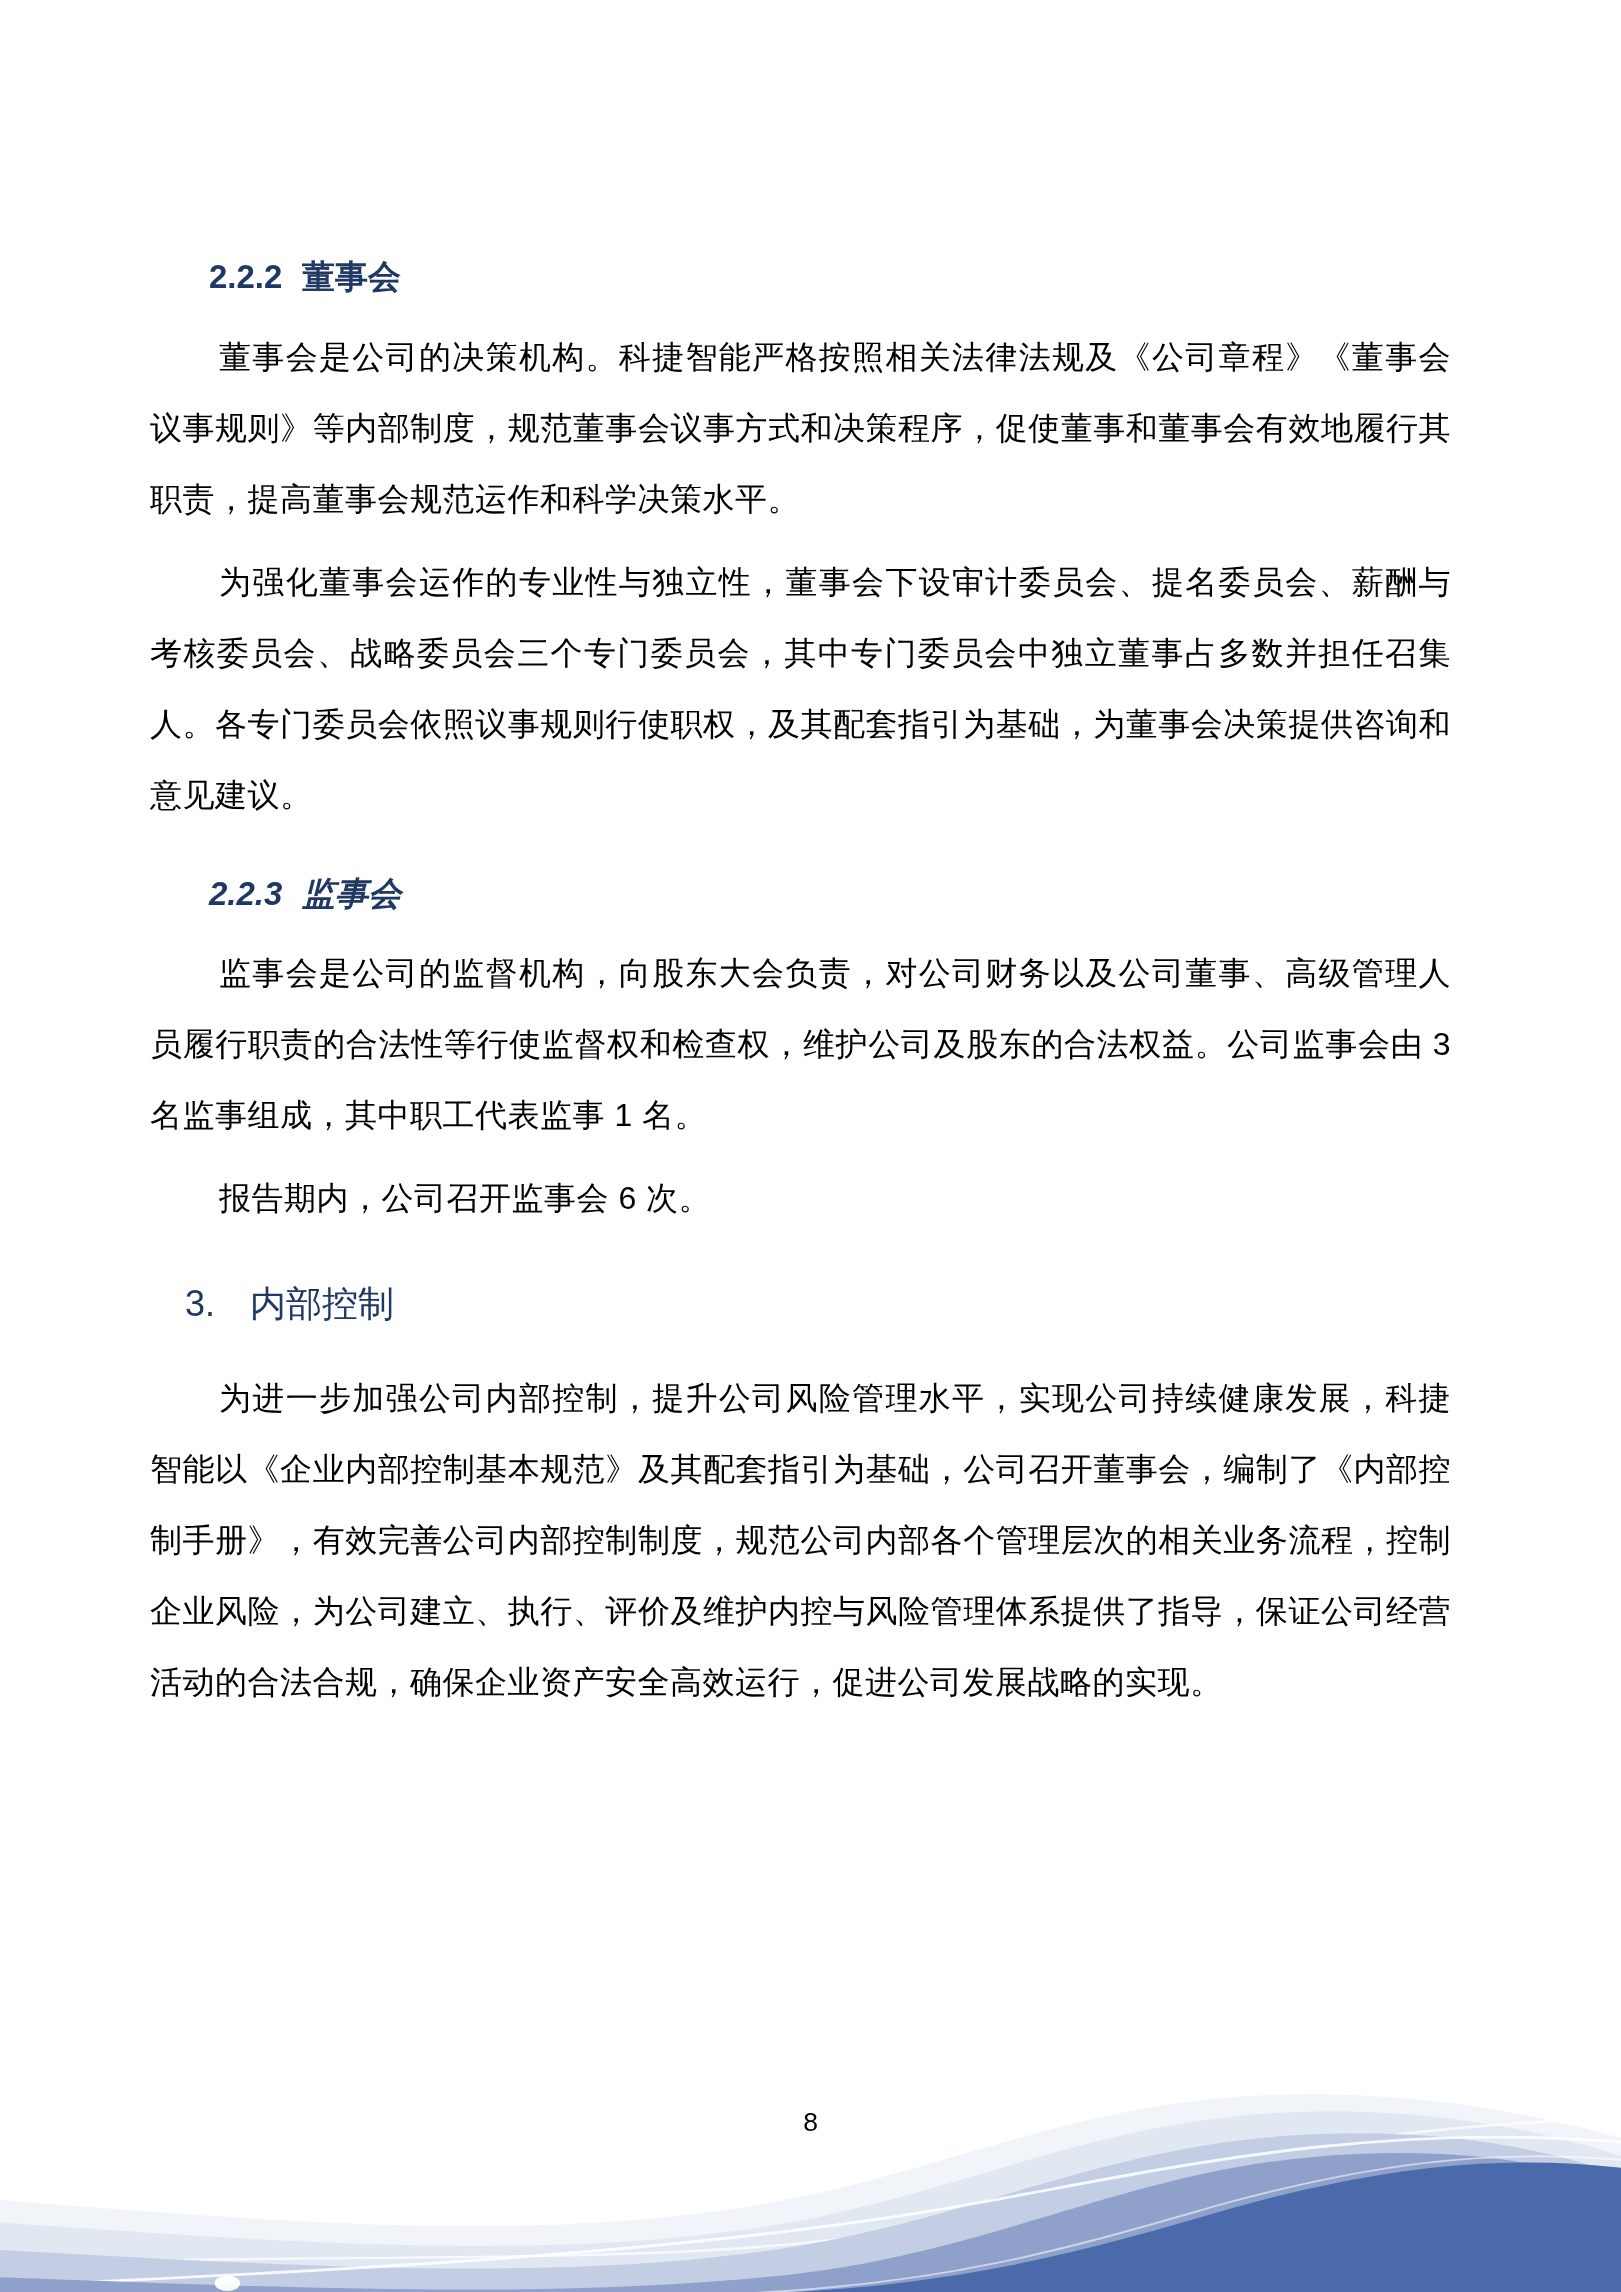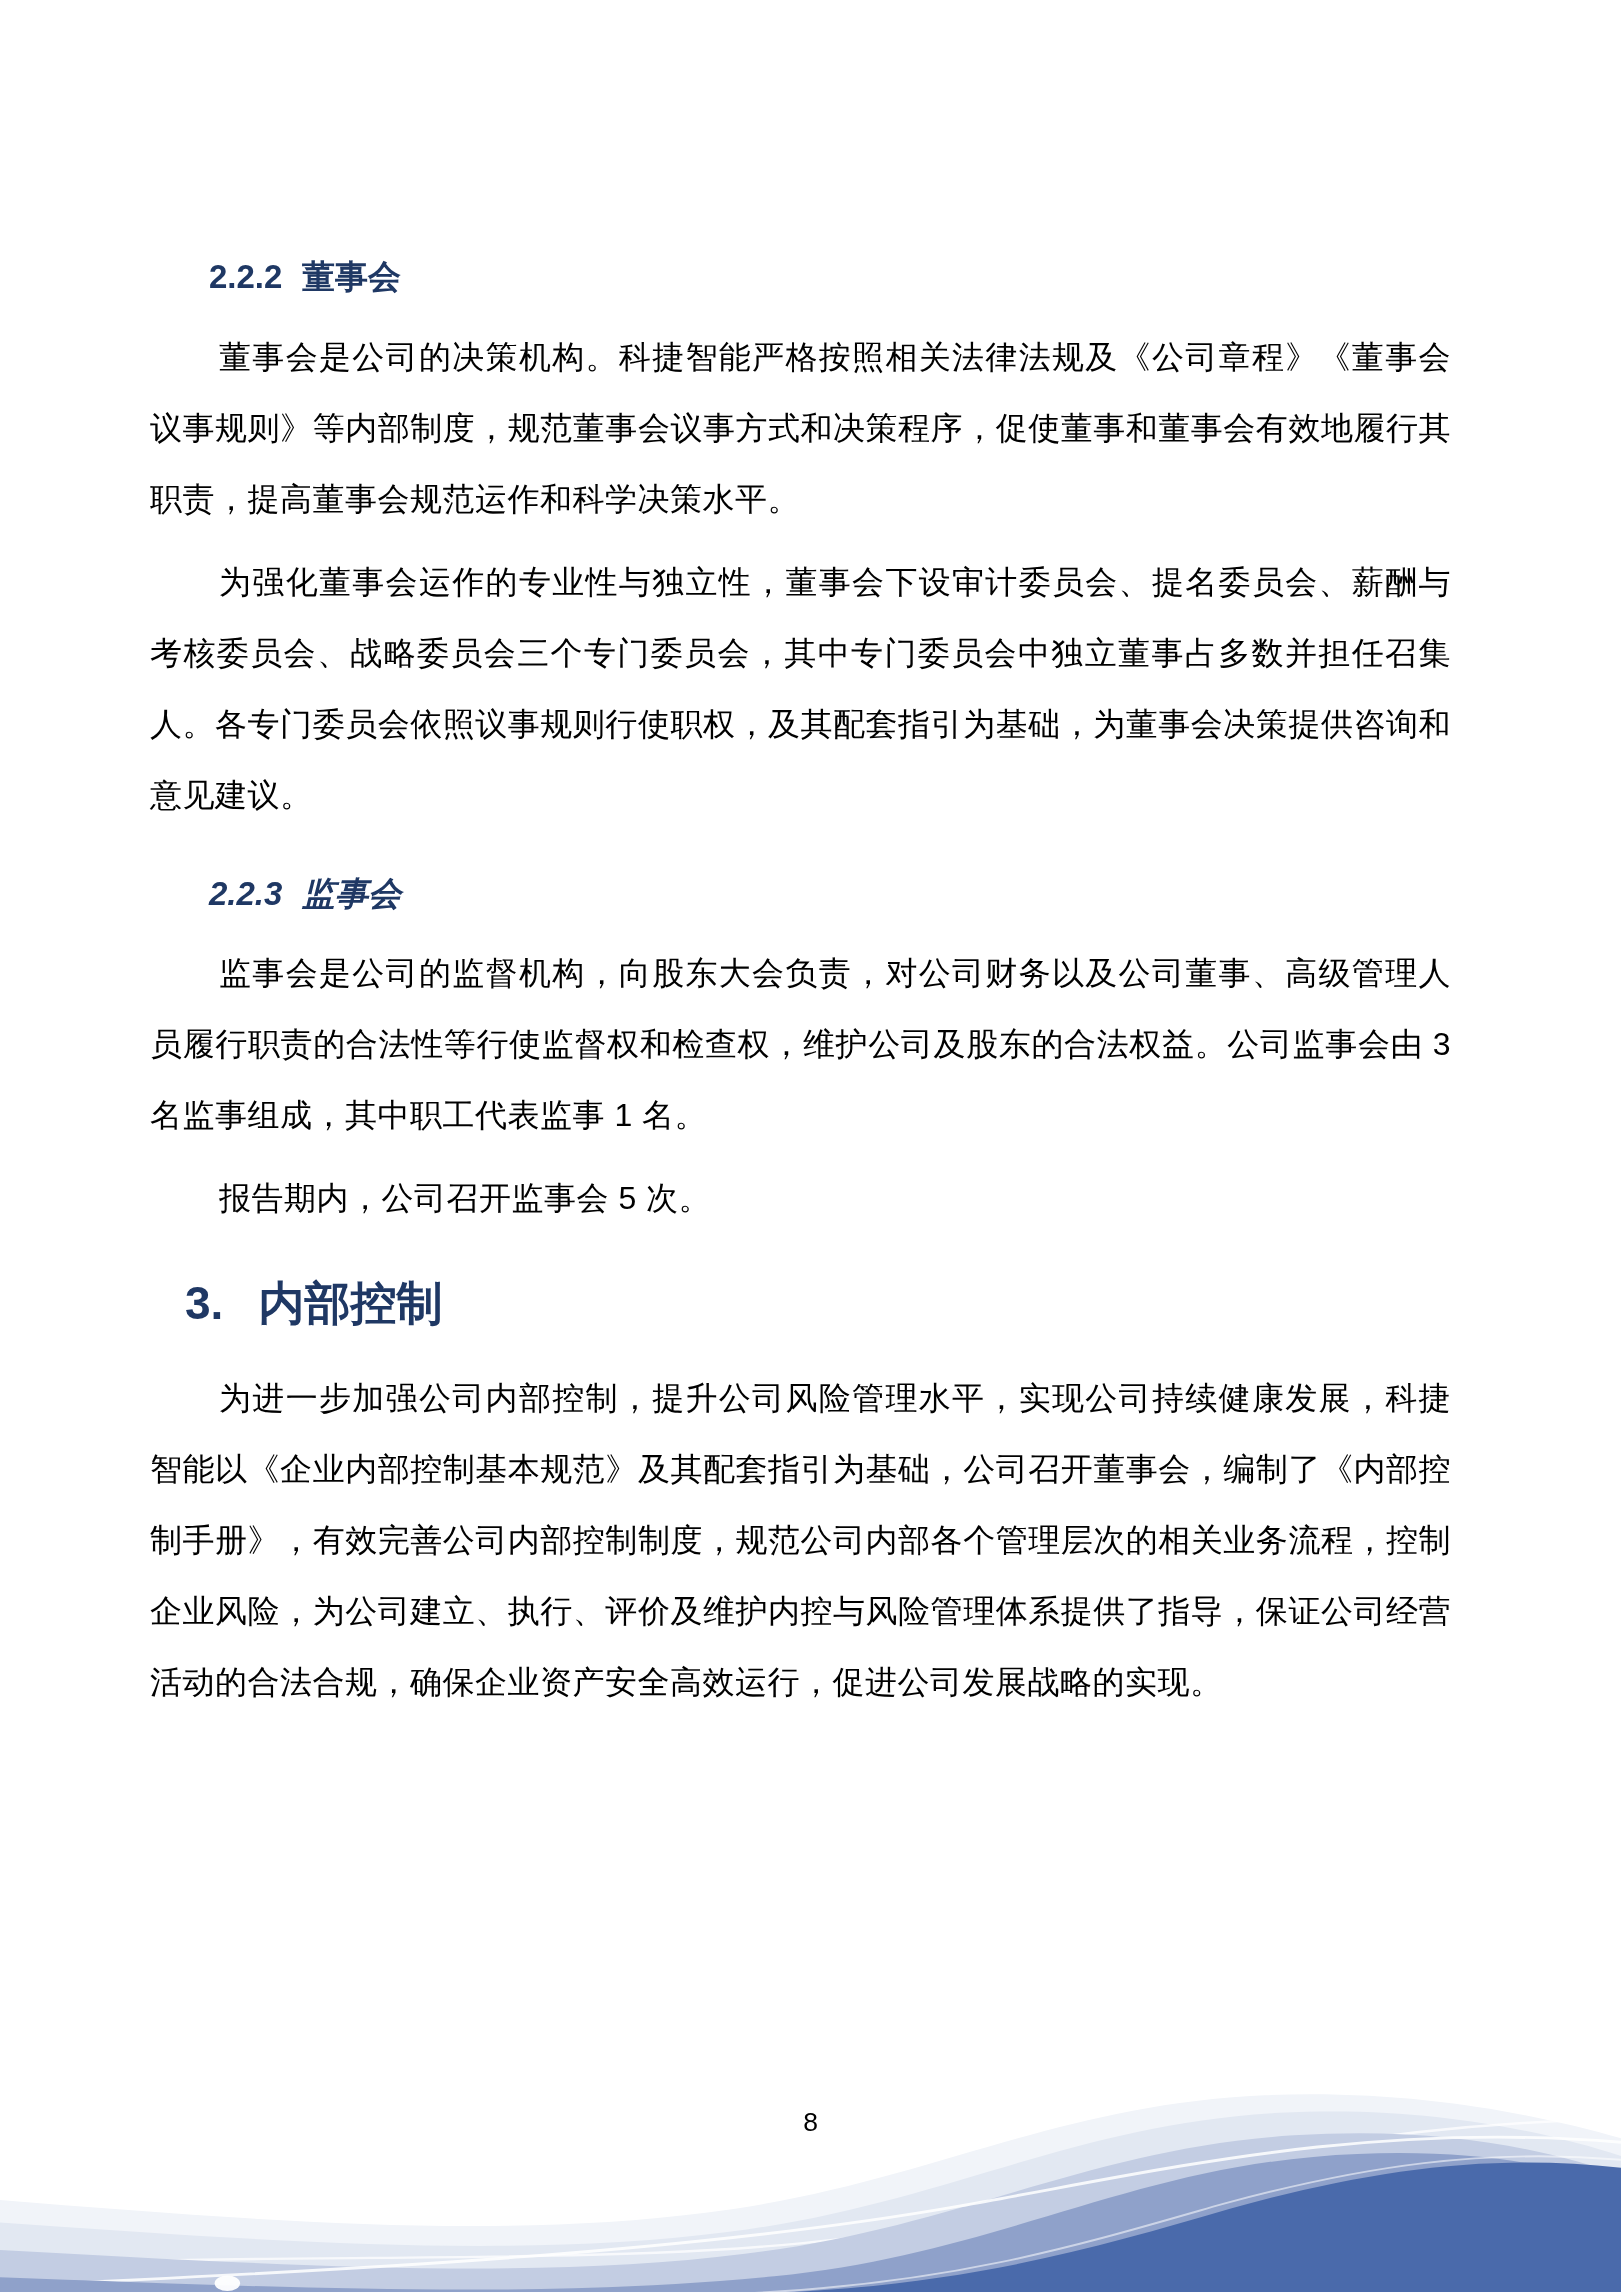--- a/index.html
+++ b/index.html
@@ -22,22 +22,22 @@
     font-weight:bold;
     font-size:33px;
     line-height:47px;
     margin:0 0 21.6px 0;
     text-indent:71px;
   }
   .h2 .num{margin-right:19.6px;}
   .h2.spaced{margin-top:39px;font-style:italic;}
   .h1{
     color:var(--heading-color,#1f3864);
-    font-weight:bold;
-    font-size:46px;
+    font-weight:normal;
+    font-size:36px;
     line-height:53px;
     margin:43px 0 33px 0;
     text-indent:47px;
   }
   .h1 .num{margin-right:35px;}
   .para{
     font-size:32px;
     line-height:71px;
     color:var(--text-color,#000000);
     text-align:justify;
@@ -75,21 +75,21 @@
     <p class="para">董事会是公司的决策机构。科捷智能严格按照相关法律法规及《公司章程》《董事会议事规则》等内部制度，规范董事会议事方式和决策程序，促使董事和董事会有效地履行其职责，提高董事会规范运作和科学决策水平。</p>
 
 
     <p class="para">为强化董事会运作的专业性与独立性，董事会下设审计委员会、提名委员会、薪酬与考核委员会、战略委员会三个专门委员会，其中专门委员会中独立董事占多数并担任召集人。各专门委员会依照议事规则行使职权，及其配套指引为基础，为董事会决策提供咨询和意见建议。</p>
 
 
     <h3 class="h2 spaced"><span class="num">2.2.3</span><span>监事会</span></h3>
 
     <p class="para">监事会是公司的监督机构，向股东大会负责，对公司财务以及公司董事、高级管理人员履行职责的合法性等行使监督权和检查权，维护公司及股东的合法权益。公司监事会由 3 名监事组成，其中职工代表监事 1 名。</p>
 
-    <p class="para">报告期内，公司召开监事会 5 次。</p>
+    <p class="para">报告期内，公司召开监事会 6 次。</p>
 
     <h2 class="h1"><span class="num">3.</span><span>内部控制</span></h2>
 
     <p class="para">为进一步加强公司内部控制，提升公司风险管理水平，实现公司持续健康发展，科捷智能以《企业内部控制基本规范》及其配套指引为基础，公司召开董事会，编制了《内部控制手册》，有效完善公司内部控制制度，规范公司内部各个管理层次的相关业务流程，控制企业风险，为公司建立、执行、评价及维护内控与风险管理体系提供了指导，保证公司经营活动的合法合规，确保企业资产安全高效运行，促进公司发展战略的实现。</p>
 
   </div>
 
   <div class="page-number">8</div>
 
   <svg class="footer-wave" viewBox="0 0 1654 240" preserveAspectRatio="none" xmlns="http://www.w3.org/2000/svg">

